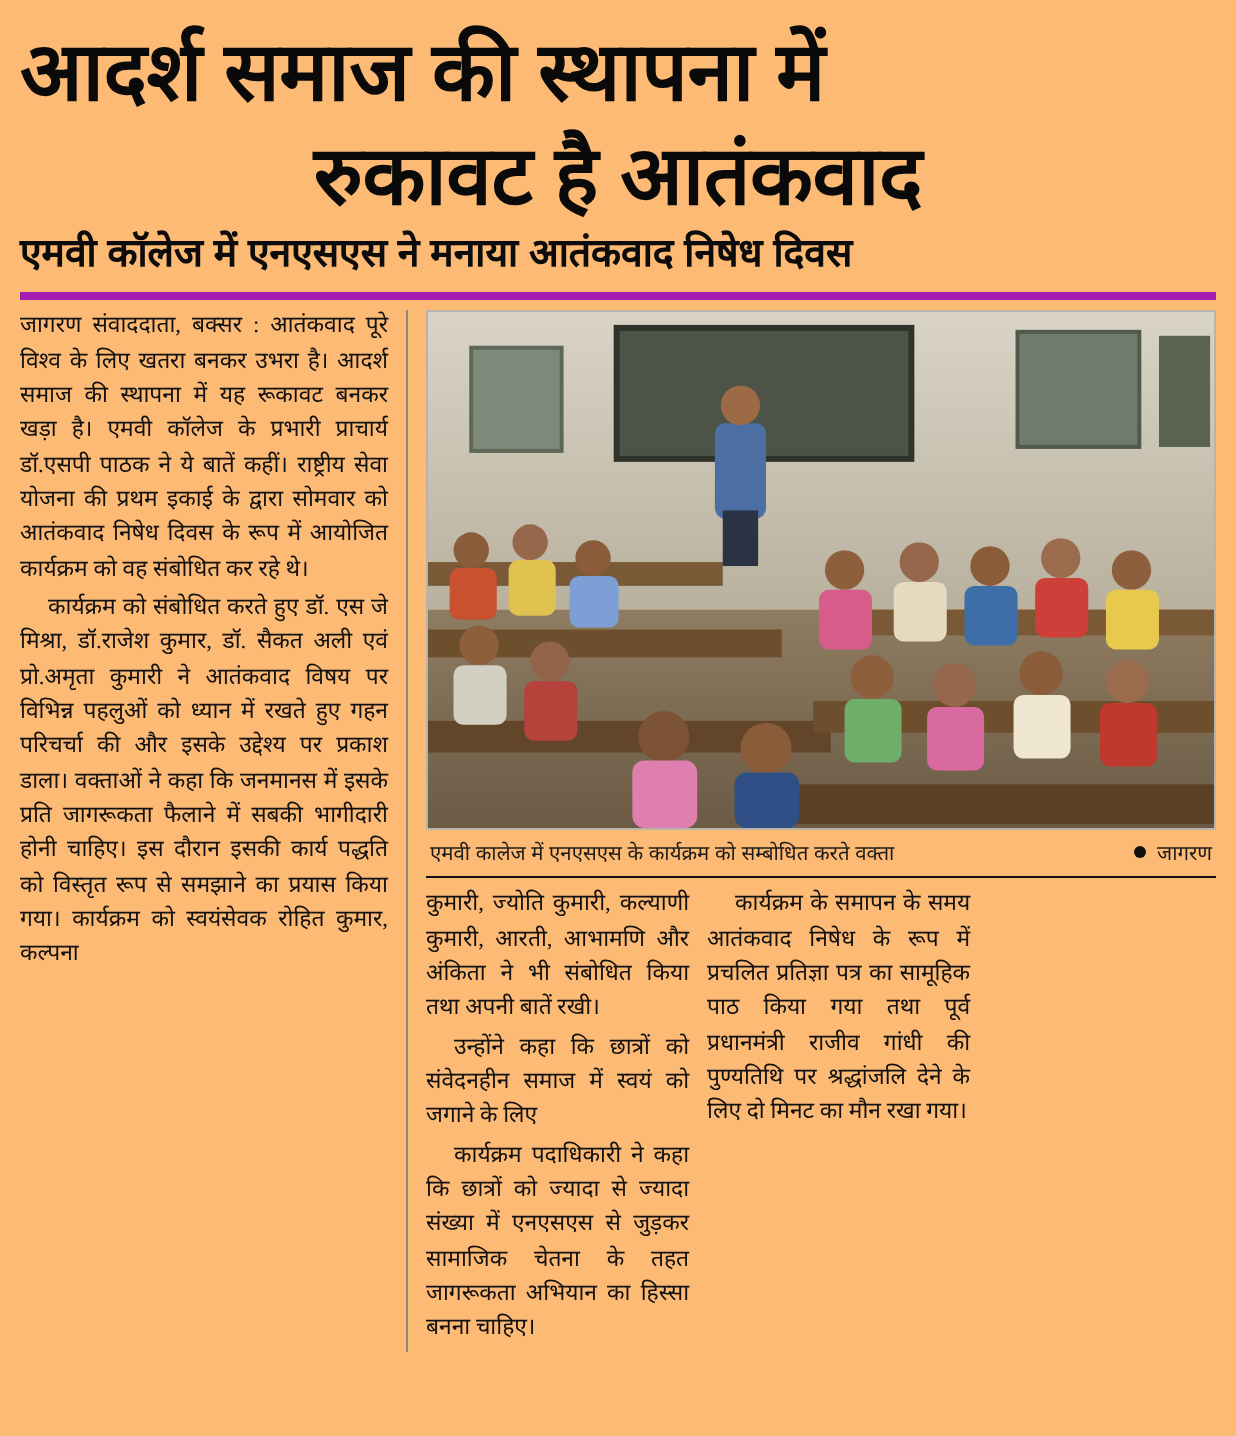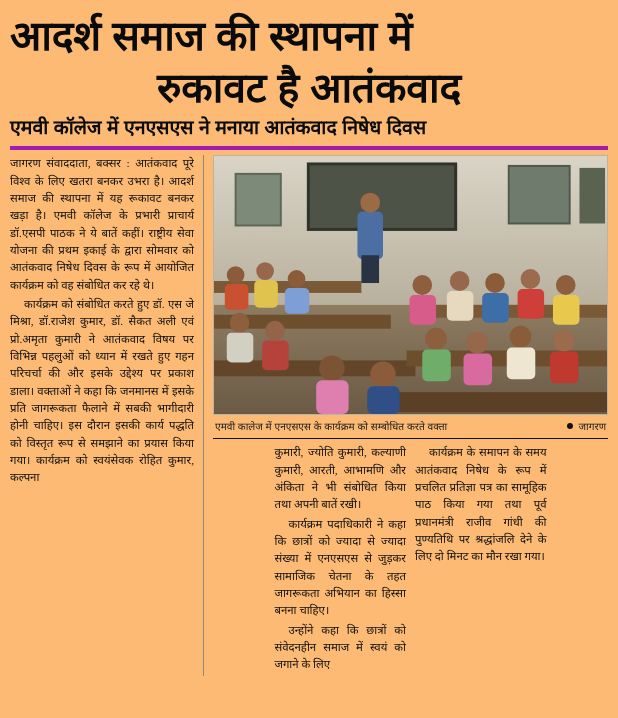--- a/index.html
+++ b/index.html
@@ -84,21 +84,20 @@
   }
   .caption .dot {
     width: 6px; height: 6px; border-radius: 50%;
     background: #111; display: inline-block; flex: none;
   }
   .credit { font-weight: normal; }
   .cap-text { flex: 1; }
   .lower-cols {
     display: flex;
     gap: 9px;
-    justify-content: center;
   }
   .lower-cols .col { width: 33.3%; }
   .col-1 p, .lower-cols p { margin: 0 0 2px 0; text-indent: 14px; }
   .col-1 p.first, .lower-cols p.first { text-indent: 0; }
   
   .vrule {
     width: 1px;
     background: #8d887e;
     flex: none;
     margin: 0 1px;
@@ -208,22 +207,22 @@
 
       <div class="caption">
         <span class="cap-text">एमवी कालेज में एनएसएस के कार्यक्रम को सम्बोधित करते वक्ता</span>
         <span class="dot"></span>
         <span class="credit">जागरण</span>
       </div>
 
       <div class="lower-cols">
         <div class="col">
           <p class="first">कुमारी, ज्योति कुमारी, कल्याणी कुमारी, आरती, आभामणि और अंकिता ने भी संबोधित किया तथा अपनी बातें रखी।</p>
+          <p>उन्होंने कहा कि छात्रों को संवेदनहीन समाज में स्वयं को जगाने के लिए</p>
           <p>कार्यक्रम पदाधिकारी ने कहा कि छात्रों को ज्यादा से ज्यादा संख्या में एनएसएस से जुड़कर सामाजिक चेतना के तहत जागरूकता अभियान का हिस्सा बनना चाहिए।</p>
-          <p>उन्होंने कहा कि छात्रों को संवेदनहीन समाज में स्वयं को जगाने के लिए</p>
         </div>
         <div class="col">
           <p>कार्यक्रम के समापन के समय आतंकवाद निषेध के रूप में प्रचलित प्रतिज्ञा पत्र का सामूहिक पाठ किया गया तथा पूर्व प्रधानमंत्री राजीव गांधी की पुण्यतिथि पर श्रद्धांजलि देने के लिए दो मिनट का मौन रखा गया।</p>
         </div>
       </div>
 
     </div>
   </div>
 </div>
 

